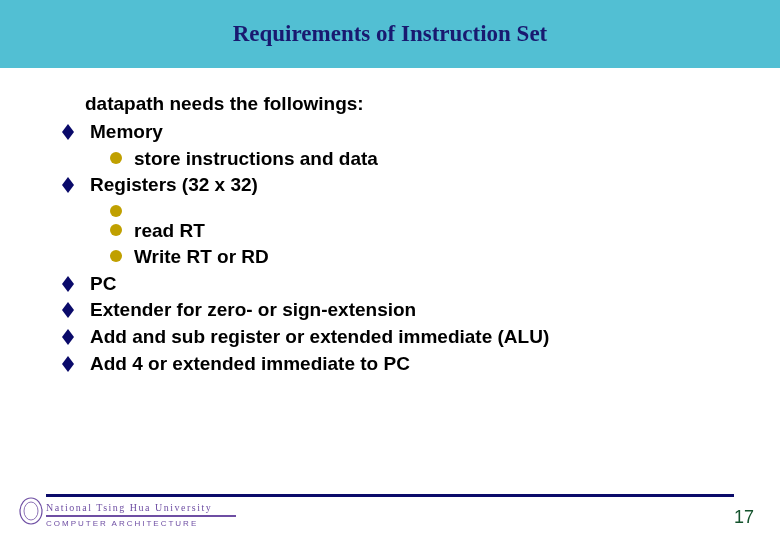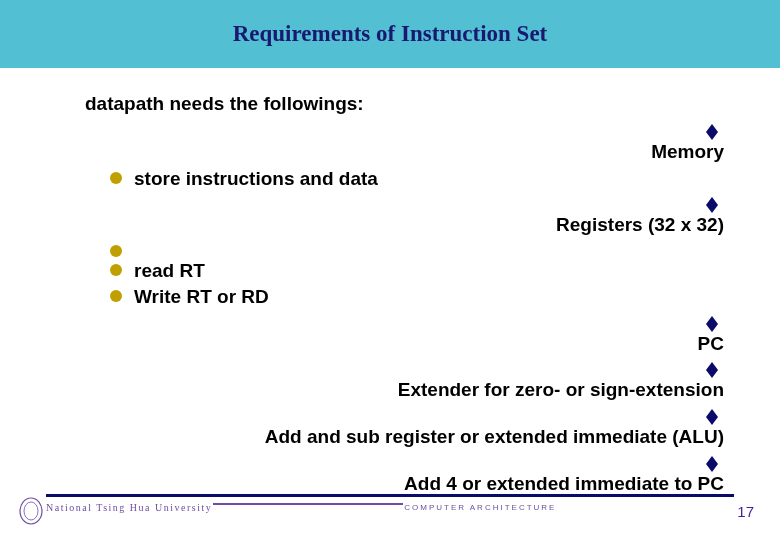--- a/index.html
+++ b/index.html
@@ -32,23 +32,22 @@
   }
   .intro {
     margin-bottom: 4px;
   }
   .intro-line2 {
     margin-left: 23px;
     margin-bottom: 4px;
   }
   .level1 {
     display: flex;
-    align-items: flex-end;
+    align-items: flex-start;
     margin: 3px 0 3px 0;
-    flex-direction: column;
   }
   .diamond {
     width: 18px;
     flex-shrink: 0;
     display: flex;
     align-items: center;
     justify-content: flex-start;
     margin-top: 4px;
   }
   .diamond svg { display: block; }
@@ -75,21 +74,21 @@
   .footer-line {
     position: absolute;
     left: 46px; right: 46px; top: 0;
     height: 3px;
     background: #0a0a6a;
   }
   .footer-logo {
     position: absolute;
     left: 46px; top: 8px;
     display: flex;
-    flex-direction: row;
+    flex-direction: column;
     gap: 1px;
   }
   .uni {
     font-family: Georgia, "Times New Roman", serif;
     font-size: 10px;
     color: #6e4ea3;
     letter-spacing: 1.5px;
   }
   .uni-bar {
     width: 190px; height: 2px; background: #6e4ea3; margin-top: 1px;
@@ -100,23 +99,23 @@
     letter-spacing: 2px;
     margin-top: 1px;
   }
   .emblem {
     position: absolute;
     left: 18px; top: 2px;
     width: 26px; height: 30px;
   }
   .pagenum {
     position: absolute;
-    right: 26px; bottom: 20px;
-    font-size: 15px;
-    color: #4c1d95;
+    right: 26px; bottom: 12px;
+    font-size: 18px;
+    color: #14532d;
   }
 </style>
 </head>
 <body>
 
 <div class="title-bar">
   <div class="title-text">Requirements of Instruction Set</div>
 </div>
 
 <div class="content">

